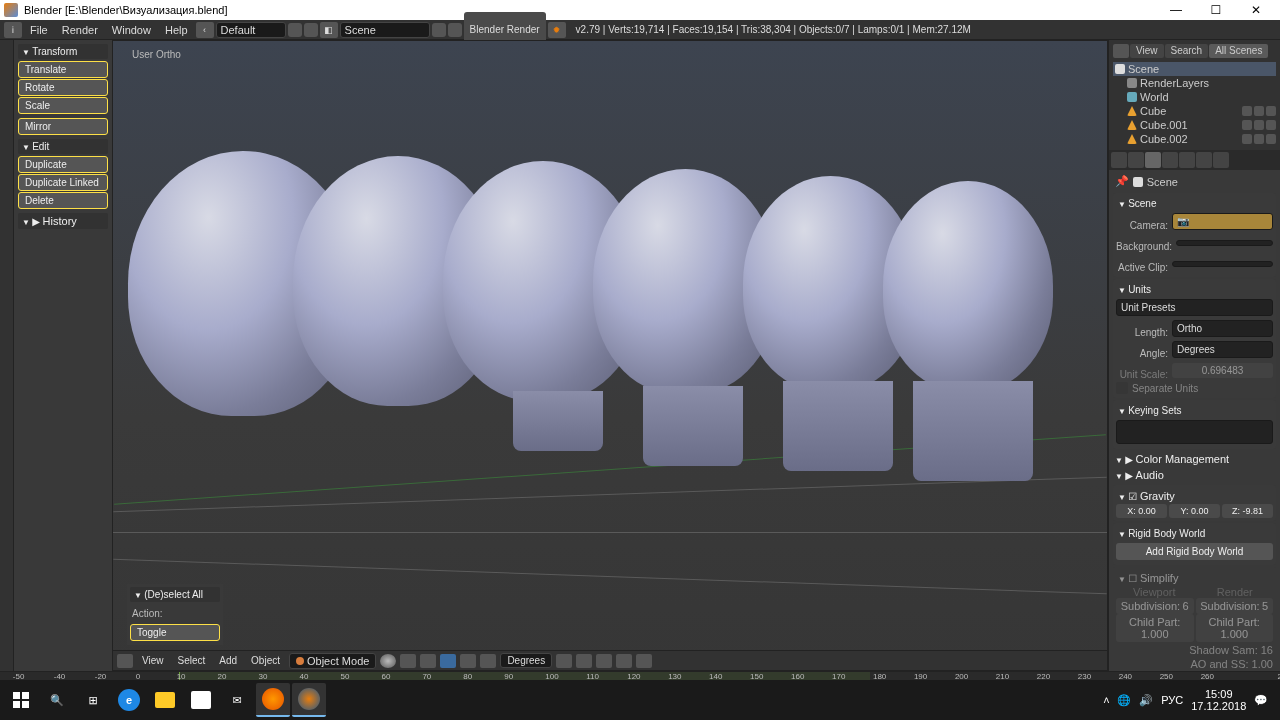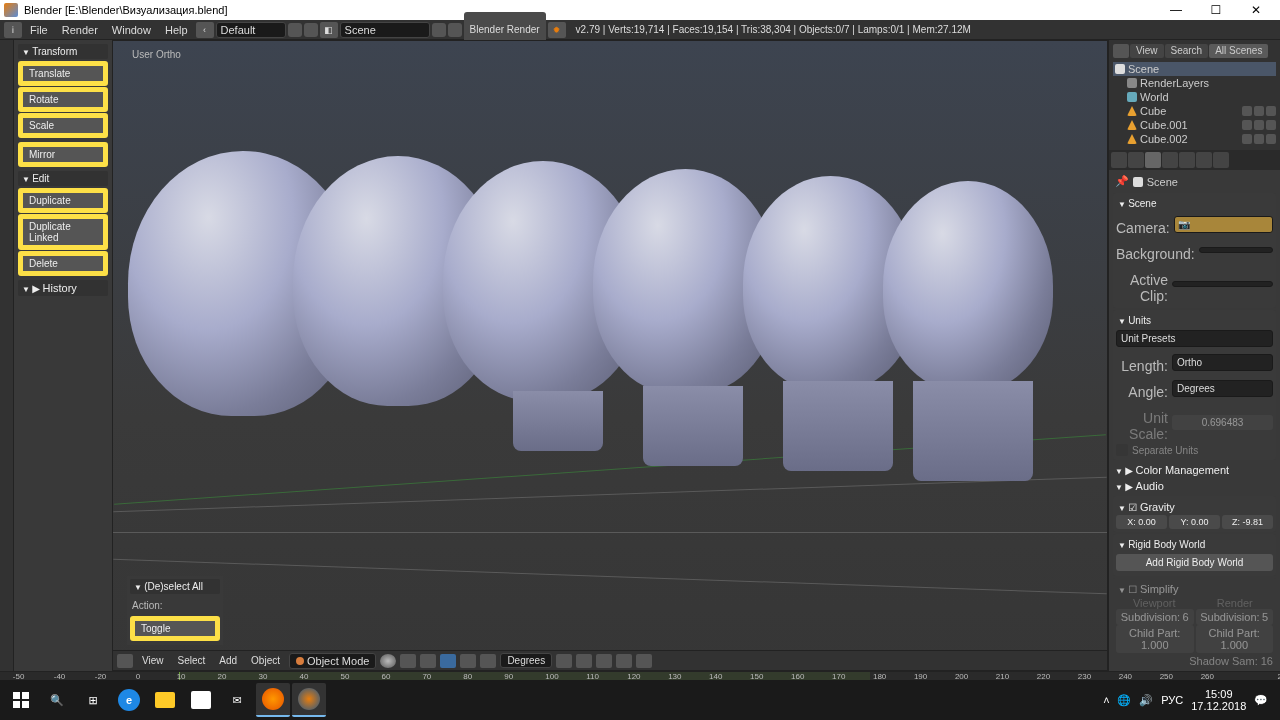--- a/index.html
+++ b/index.html
@@ -15,21 +15,21 @@
 .menubar .dropdown.wide { min-width:90px; }
 .menubar .badge { background:#4a4a4a; color:#ddd; padding:12px 6px; border-radius:3px; font-size:10px; }
 .menubar .pill { width:14px; height:14px; background:#555; border-radius:3px; }
 .menubar .stats { color:#ddd; font-size:10px; margin-left:8px; }
 .main { display:flex; height:631px; }
 .leftcol { width:112px; background:#393939; display:flex; flex-direction:column; }
 .vtab { width:14px; background:#323232; border-right:1px solid #222; }
 .leftpanels { flex:1; padding:4px; }
 .panel-header { background:#323232; padding:2px 4px; color:#eee; font-size:10px; margin-bottom:2px; border-radius:2px; }
 .panel-header::before { content:'▼ '; font-size:8px; }
-.btn { background:#555; color:#eee; padding:2px 6px; margin:1px 0; border-radius:3px; font-size:10px; border:5px solid #fde047; display:block; text-align:left; }
+.btn { background:#555; color:#eee; padding:2px 6px; margin:1px 0; border-radius:3px; font-size:10px; border:1px solid #fde047; display:block; text-align:left; }
 .viewport { flex:1; background:linear-gradient(180deg,#3d4450 0%,#3a3a3a 60%,#363636 100%); position:relative; overflow:hidden; border:1px solid #222; }
 .viewport-label { position:absolute; top:8px; left:10px; color:#bbb; font-size:10px;margin-left:9px; }
 .grid { position:absolute; inset:0; }
 .floor { position:absolute; left:0; right:0; height:1px; background:#5a5a5a; }
 .axis-widget { position:absolute; bottom:35px; left:14px; width:30px; height:30px; }
 .axis-z { position:absolute; width:2px; height:18px; background:#4d7dff; left:8px; bottom:10px; }
 .axis-x { position:absolute; width:18px; height:2px; background:#d84d4d; left:8px; bottom:10px; transform:rotate(-15deg); transform-origin:left; }
 .axis-y { position:absolute; width:18px; height:2px; background:#4dd84d; left:8px; bottom:10px; transform:rotate(-30deg); transform-origin:left; }
 .head { position:absolute; border-radius:50% 50% 45% 45%; background:radial-gradient(ellipse at 35% 25%,#d8dae5 0%,#a8accc 40%,#7a7d99 70%,#585a70 100%); }
 .neck { position:absolute; background:linear-gradient(180deg,#8a8da8,#6a6d88); border-radius:0 0 8px 8px; }
@@ -57,21 +57,21 @@
 .proptabs .pt { width:16px; height:16px; background:#444; border-radius:2px; }
 .proptabs .pt.active { background:#666; }
 .proppanel { flex:1; overflow:auto; padding:2px 4px; }
 .proppanel::-webkit-scrollbar { width:8px; }
 .proppanel::-webkit-scrollbar-thumb { background:#555; border-radius:4px; }
 .prop-crumb { display:flex; align-items:center; gap:4px; padding:3px 2px; font-size:10px; }
 .prop-section { background:#3a3a3a; margin:2px 0; padding:3px; border-radius:3px; }
 .prop-section-h { font-size:10px; color:#eee; padding:2px; }
 .prop-section-h::before { content:'▼ '; font-size:8px; }
 .prop-row { display:flex; align-items:center; gap:4px; padding:1px 0; }
-.prop-row label { flex:0 0 52px; font-size:14px; color:#bbb; text-align:right;margin-top:8px; }
+.prop-row label { flex:0 0 52px; font-size:10px; color:#bbb; text-align:right;margin-top:8px; }
 .prop-field { flex:1; background:#222; border-radius:3px; padding:2px 4px; font-size:10px; color:#ddd; border:1px solid #1a1a1a; }
 .prop-num { background:#4a4a4a; border-radius:3px; padding:2px 4px; font-size:10px; color:#eee; text-align:center; flex:1; }
 .gravity-row { display:flex; gap:2px; }
 .gravity-row .gf { flex:1; background:#4a4a4a; border-radius:3px; padding:2px 2px; font-size:9px; color:#eee; text-align:center; }
 .wide-btn { background:#555; padding:3px; text-align:center; border-radius:3px; font-size:10px; color:#eee; margin:2px 0; }
 .disabled { opacity:0.5; }
 .timeline { height:29px; background:#323232; border-top:1px solid #222; position:relative; }
 .ruler { height:12px; background:#2a2a2a; position:relative; overflow:hidden; }
 .ruler-tick { position:absolute; top:0; color:#bbb; font-size:8px; }
 .playhead { position:absolute; top:0; bottom:0; width:1px; background:#6a9e3a; }
@@ -292,20 +292,24 @@
             <div class="prop-field">Degrees</div>
           </div>
         <div class="prop-row disabled">
             <label>Unit Scale:</label>
             <div class="prop-num">0.696483</div>
           </div>
         <div class="prop-row disabled">
             <span style="width:12px;height:12px;background:#333;border-radius:2px;"></span>
             <span style="font-size:10px;">Separate Units</span>
           </div>
+      </div>
+      <div class="prop-section">
+        <div class="prop-section-h">Keying Sets</div>
+        <div class="prop-field" style="height:24px;margin:2px 0;"></div>
       </div>
       <div class="prop-section-h">▶ <span>Color Management</span></div>
       <div class="prop-section-h">▶ <span>Audio</span></div>
       <div class="prop-section">
         <div class="prop-section-h">☑ <span>Gravity</span></div>
         <div class="gravity-row">
           <div class="gf">X: 0.00</div>
           <div class="gf">Y: 0.00</div>
           <div class="gf">Z: -9.81</div>
         </div>

